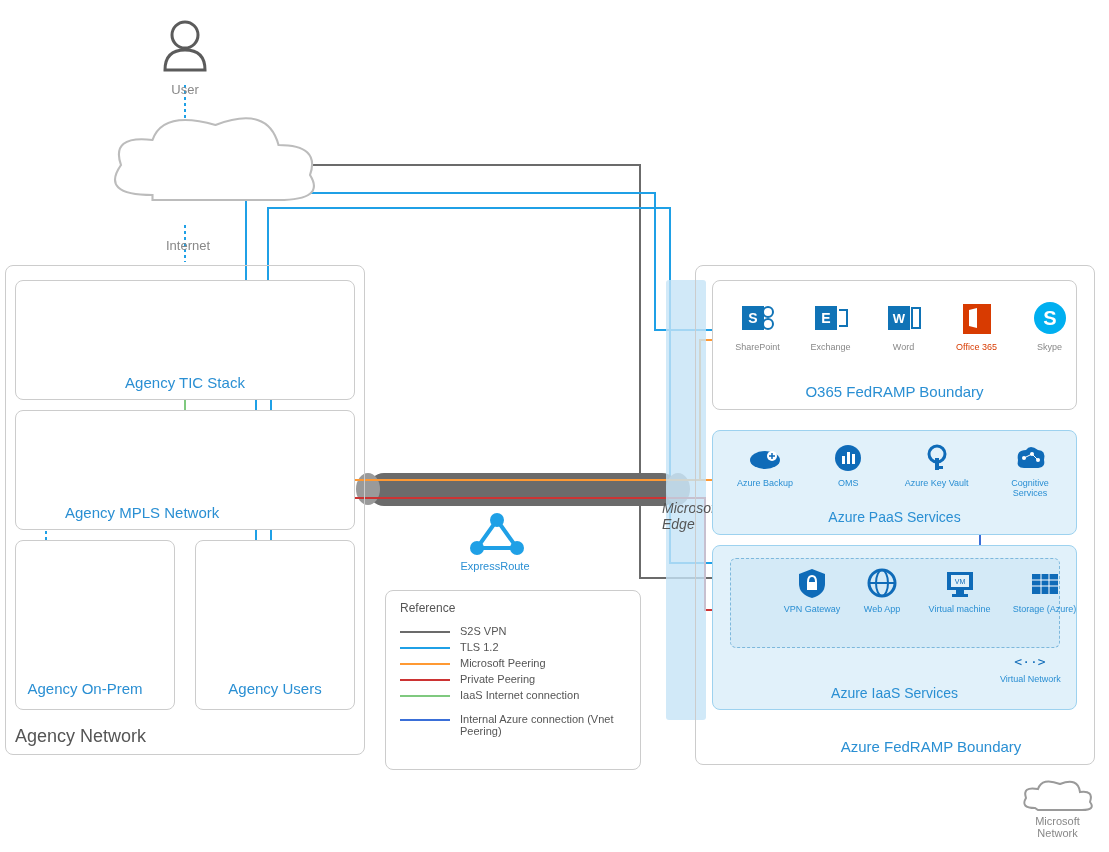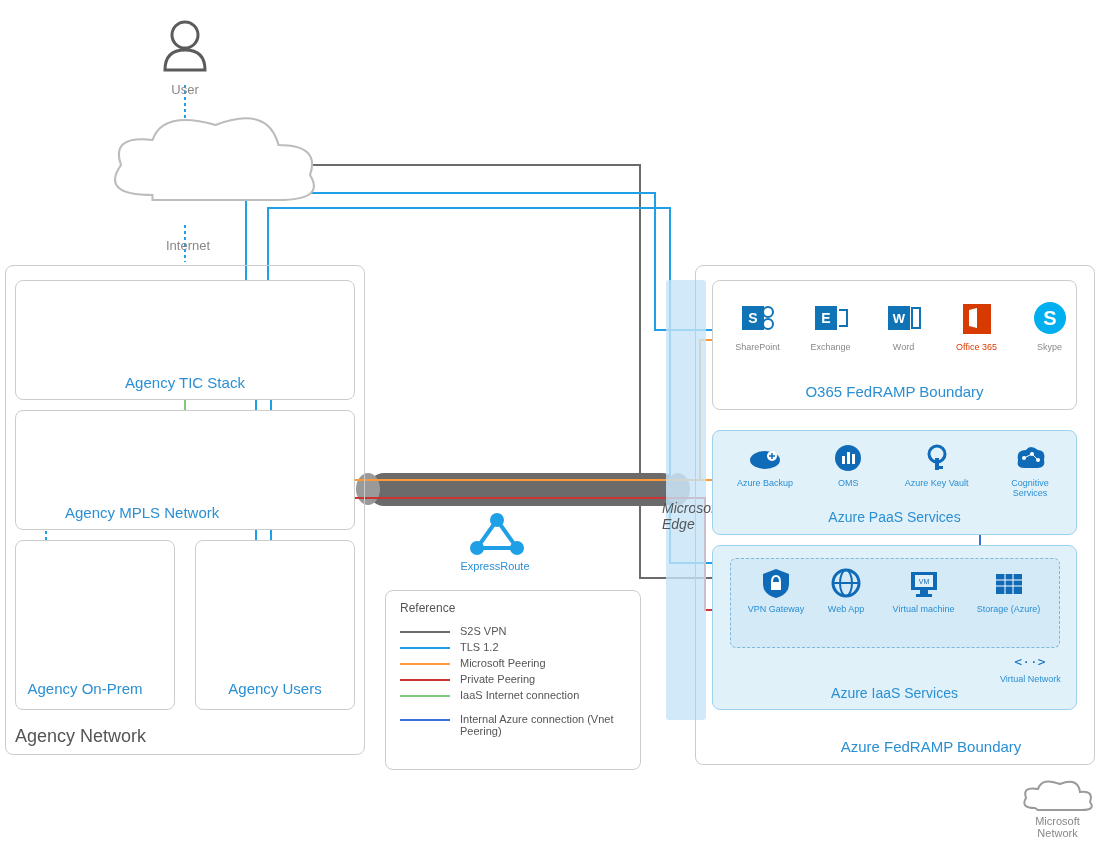--- a/index.html
+++ b/index.html
@@ -262,21 +262,21 @@
         <line x1="20" y1="12" x2="26" y2="18" stroke="#fff"></line>
       </svg>
     <div class="lbl-smx">Cognitive Services</div>
   </div>
 </div>
 
 <div class="box box-blue" style="left:712px; top:545px; width:365px; height:165px;"></div>
 <div class="lbl" style="position:absolute; left:712px; top:685px; width:365px; font-size:14px;">Azure IaaS Services</div>
 
 <div class="box-inner" style="position:absolute; left:730px; top:558px; width:330px; height:90px;"></div>
-<div style="position:absolute; left:746px; top:566px; width:300px; display:flex; justify-content:space-between;align-items:flex-end;">
+<div style="position:absolute; left:782px; top:566px; width:300px; display:flex; justify-content:space-between;align-items:flex-end;">
   <div style="text-align:center;width:60px">
     <svg width="34" height="34">
         <path d="M17 3 L30 8 L30 18 Q30 28 17 32 Q4 28 4 18 L4 8 Z" fill="#0f6bb8"></path>
         <rect x="12" y="16" width="10" height="8" fill="#fff"></rect>
         <path d="M13 16 Q13 10 17 10 Q21 10 21 16" fill="none" stroke="#fff" stroke-width="2"></path>
       </svg>
     <div class="lbl-smx">VPN Gateway</div>
   </div>
   <div style="text-align:center;width:60px">
     <svg width="34" height="34">

